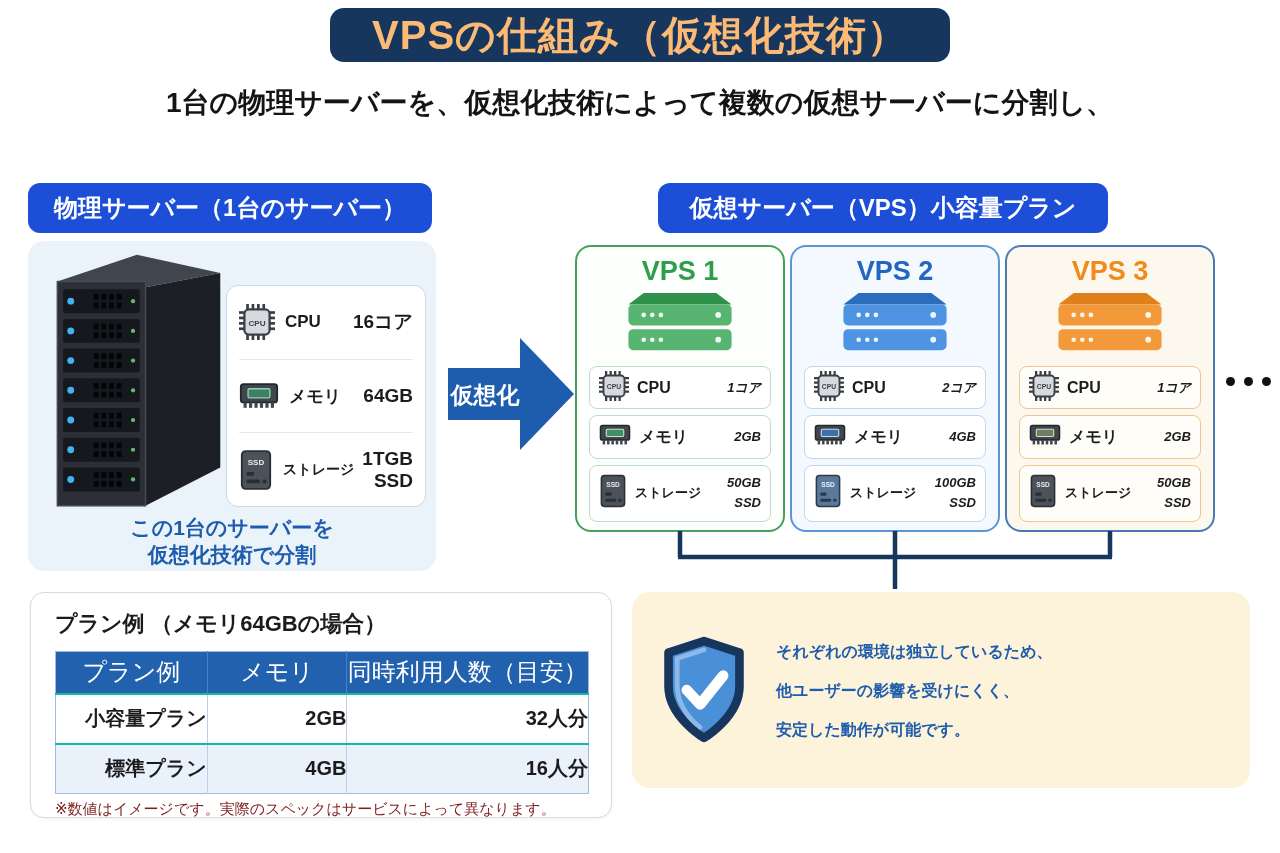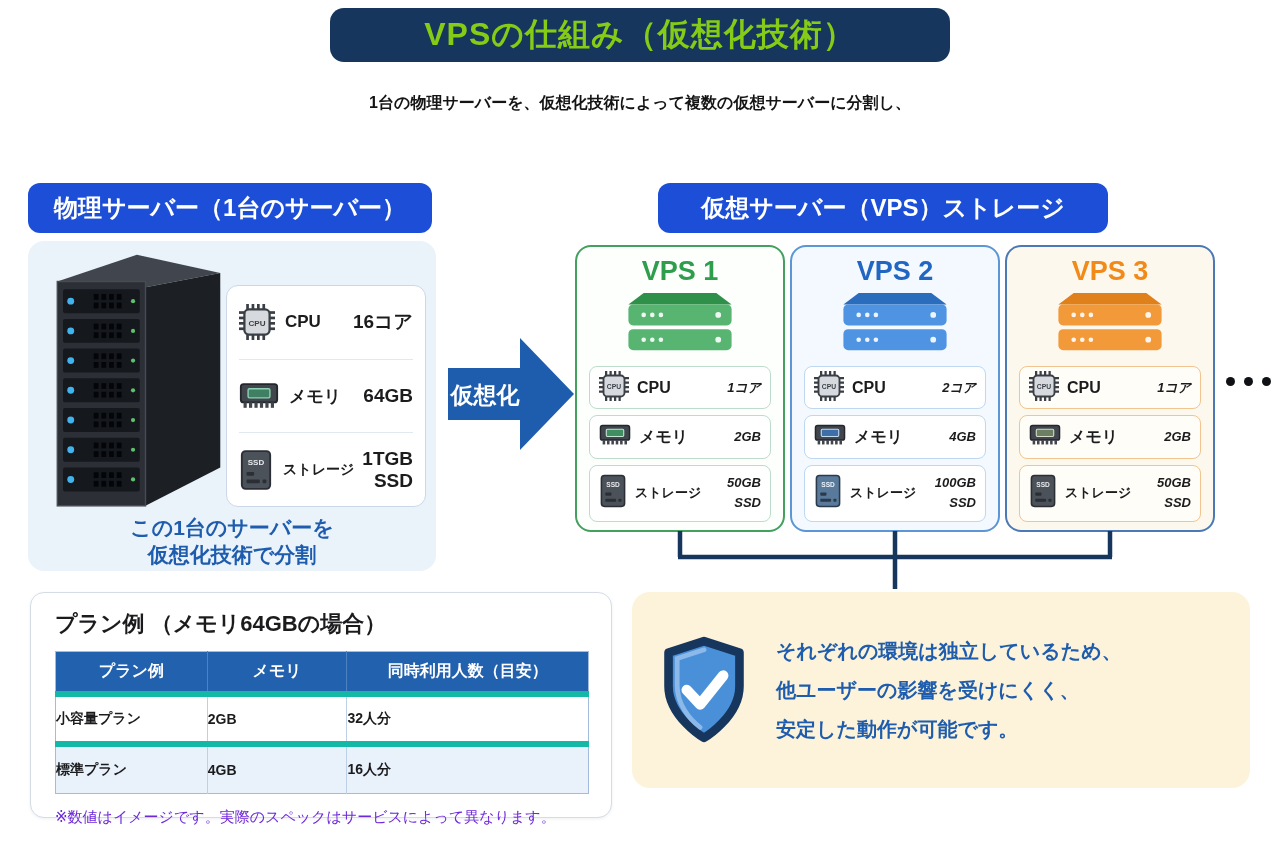--- a/index.html
+++ b/index.html
@@ -3,25 +3,25 @@
 <meta charset="utf-8">
 <style>
   * { margin:0; padding:0; box-sizing:border-box; }
   html,body { background:#ffffff; }
   body { font-family:"Liberation Sans","DejaVu Sans",sans-serif; }
   .canvas { position:relative; width:1280px; height:853px; background:#ffffff; overflow:hidden; }
 
   
   .title-banner { position:absolute; left:330px; top:8px; width:620px; height:54px;
     background:#16365e; border-radius:14px; display:flex; align-items:center; justify-content:center; }
-  .title-banner span { color:#84cc16; font-size:32px; font-weight:bold; letter-spacing:1px; }
+  .title-banner span { color:#fdba74; font-size:40px; font-weight:bold; letter-spacing:1px; }
 
   
   .subtitle { position:absolute; left:0; top:84px; width:1280px; text-align:center;
-    font-size:16px; font-weight:bold; color:#141414; line-height:37px; }
+    font-size:28px; font-weight:bold; color:#141414; line-height:37px; }
 
   
   .badge { position:absolute; top:183px; height:50px; background:#1d4ed8; border-radius:12px;
     display:flex; align-items:center; justify-content:center; }
   .badge span { color:#ffffff; font-size:24px; font-weight:bold; }
   .badge-left { left:28px; width:404px; }
   .badge-right { left:658px; width:450px; }
 
   
   .left-panel { position:absolute; left:28px; top:241px; width:408px; height:330px;
@@ -77,52 +77,52 @@
 
   
   .connector { position:absolute; left:0; top:0; pointer-events:none; }
 
   
   .plan-panel { position:absolute; left:30px; top:592px; width:582px; height:226px;
     background:#ffffff; border:1.5px solid #d5dce6; border-radius:14px; padding:16px 24px;
     box-shadow:0 1px 3px rgba(40,60,90,0.08); }
   .plan-title { font-size:22px; font-weight:bold; color:#1b1b1d; }
   .plan-table { width:534px; border-collapse:collapse; margin-top:12px; border:1px solid #a3bcdb; }
-  .plan-table th { background:#2261ae; color:#ffffff; font-size:16px; font-weight:bold;
+  .plan-table th { background:#2261ae; color:#ffffff; font-size:24px; font-weight:normal;
     height:42px; border-right:1px solid #4d82c2; }
   .plan-table th:last-child { border-right:none; }
-  .plan-table td { height:50px; text-align:left; font-size:14px; font-weight:bold; color:#1b1b1d;
-    border-right:1px solid #bcd0e8; border-top:6px solid #14b8a6; }
+  .plan-table td { height:50px; text-align:right; font-size:20px; font-weight:bold; color:#1b1b1d;
+    border-right:1px solid #bcd0e8; border-top:2px solid #14b8a6; }
   .plan-table td:last-child { border-right:none; }
   .plan-table tr.alt td { background:#e9f1fb; }
   .col-a { width:152px; } .col-b { width:140px; } .col-c { width:242px; }
-  .footnote { margin-top:14px; font-size:15px; color:#6d28d9; }
+  .footnote { margin-top:6px; font-size:15px; color:#7f1d1d; }
 
   
   .note-box { position:absolute; left:632px; top:592px; width:618px; height:196px;
     background:#fcf3da; border-radius:18px; display:flex; align-items:center; padding:0 26px; gap:26px; }
-  .note-text { color:#1e5cad; font-size:20px; font-weight:bold; line-height:39px; }
+  .note-text { color:#1e5cad; font-size:16px; font-weight:bold; line-height:39px; }
 </style>
 </head>
 <body>
 
 <div class="canvas">
 
   <div class="title-banner">
     <span>VPSの仕組み（仮想化技術）</span>
   </div>
   <div class="subtitle">
     <div>1台の物理サーバーを、仮想化技術によって複数の仮想サーバーに分割し、</div>
   </div>
 
   <div class="badge badge-left">
     <span>物理サーバー（1台のサーバー）</span>
   </div>
   <div class="badge badge-right">
-    <span>仮想サーバー（VPS）ストレージ</span>
+    <span>仮想サーバー（VPS）小容量プラン</span>
   </div>
 
   <div class="left-panel">
     <svg class="tower" width="196" height="278" viewBox="0 0 200 290">
       <polygon points="20,36 103,8 190,27 112,42" fill="#41454d"></polygon>
       <polygon points="112,42 190,27 190,230 112,270" fill="#1c1f24"></polygon>
       <rect x="20" y="36" width="92" height="234" fill="#2c2f36" stroke="#474b53" stroke-width="1.5"></rect>
       <g>
         <rect x="26" y="44" width="80" height="25" rx="2" fill="#15181d"></rect>
         <circle cx="34" cy="56.5" r="3.6" fill="#41b3ee"></circle>

